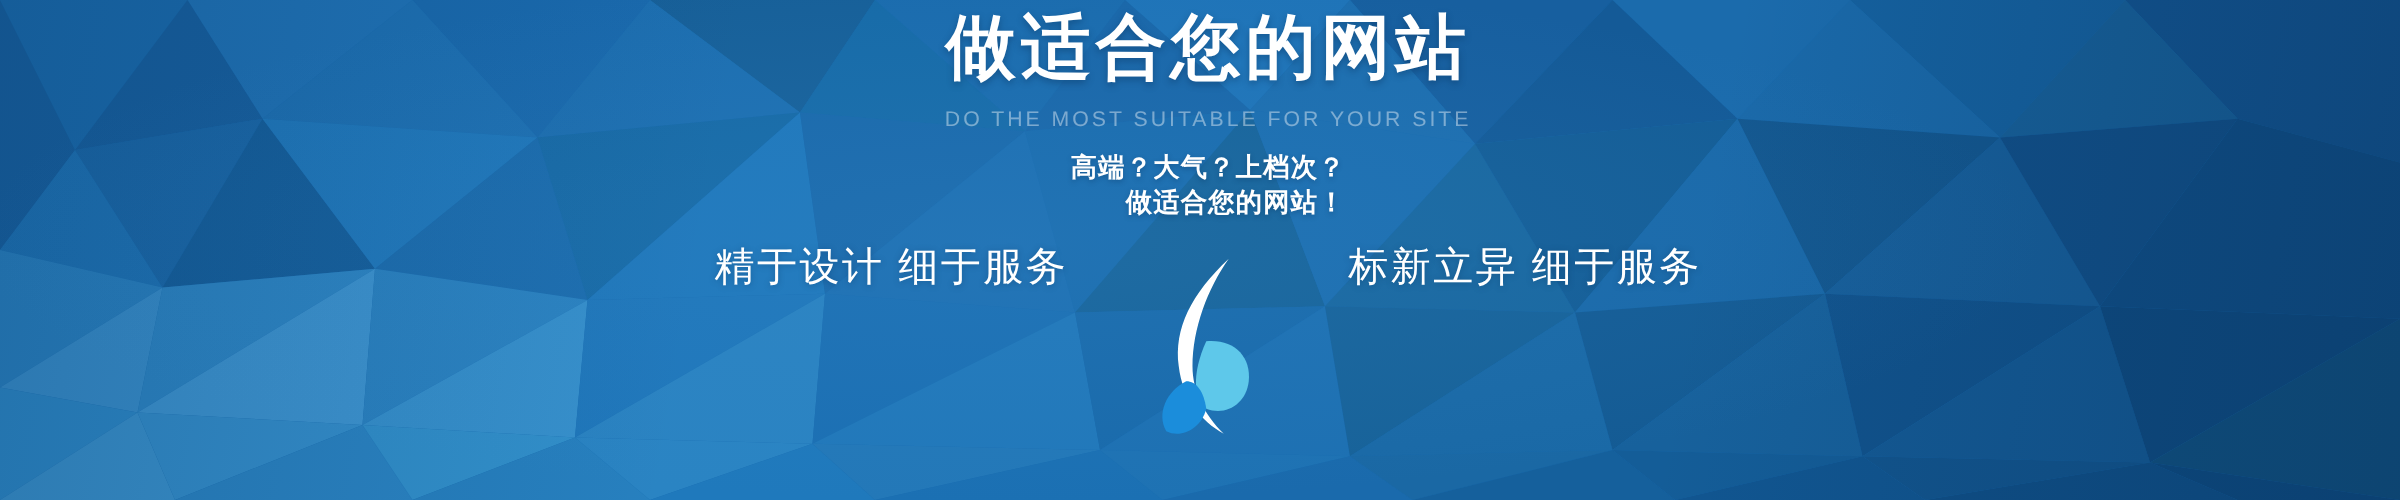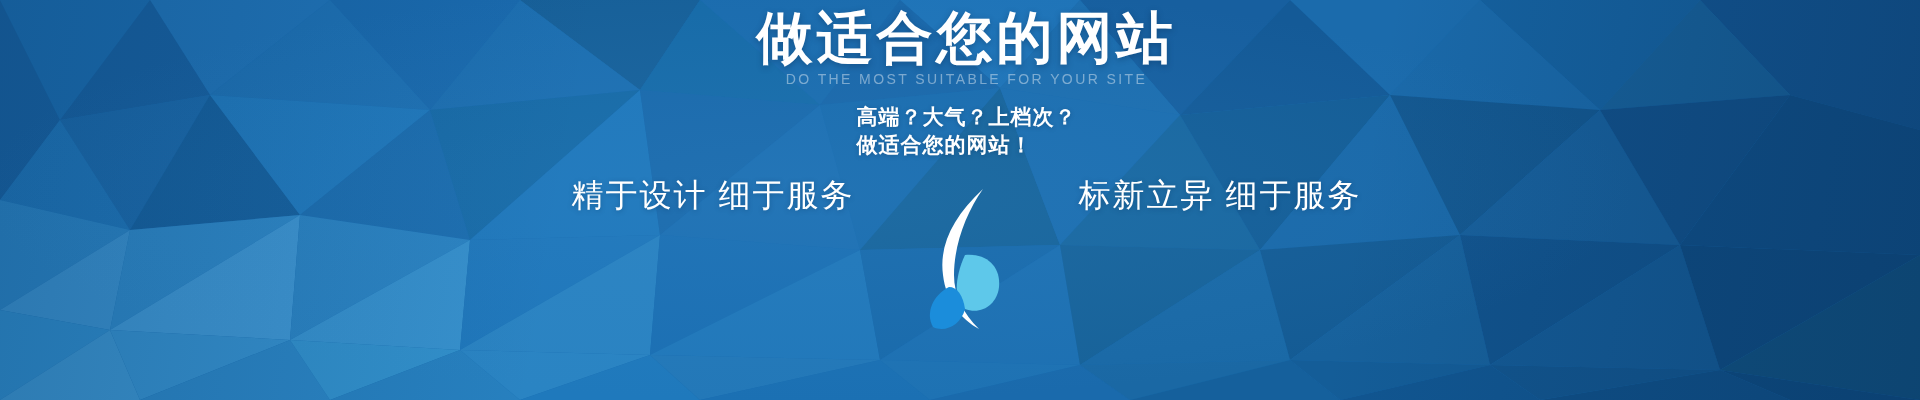--- a/index.html
+++ b/index.html
@@ -45,31 +45,31 @@
     margin-top: 8px;
     font-size: 56px;
     line-height: 1.08;
     font-weight: bold;
     color: #ffffff;
     letter-spacing: 4px;
     text-shadow: 0 2px 6px rgba(8,45,85,0.40);
     white-space: nowrap;
   }
   .subtitle-en {
-    margin-top: 4px;
-    font-size: 14px;
+    margin-top: 19px;
+    font-size: 17px;
     line-height: 1;
     font-weight: normal;
     color: rgba(255,255,255,0.42);
     letter-spacing: 2.4px;
     white-space: nowrap;
   }
   .punch {
     margin-top: 17px;
-    text-align: left;
+    text-align: right;
     white-space: nowrap;
   }
   .punch-line {
     font-size: 21px;
     line-height: 1.33;
     font-weight: bold;
     color: #ffffff;
     letter-spacing: 1px;
     text-shadow: 0 1px 4px rgba(8,45,85,0.35);
   }

